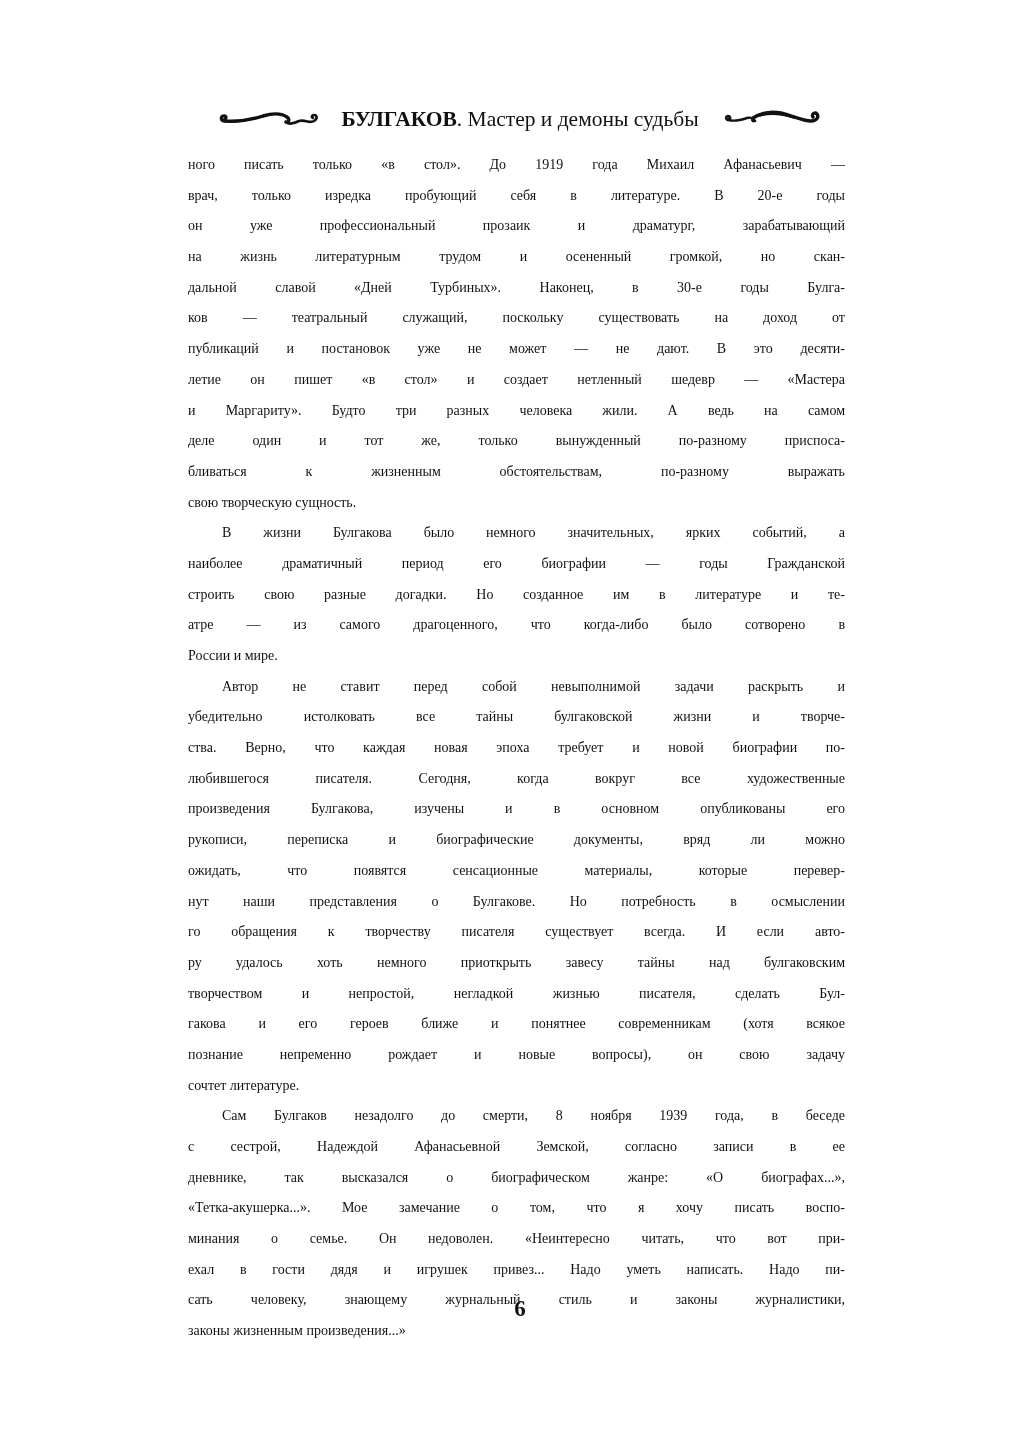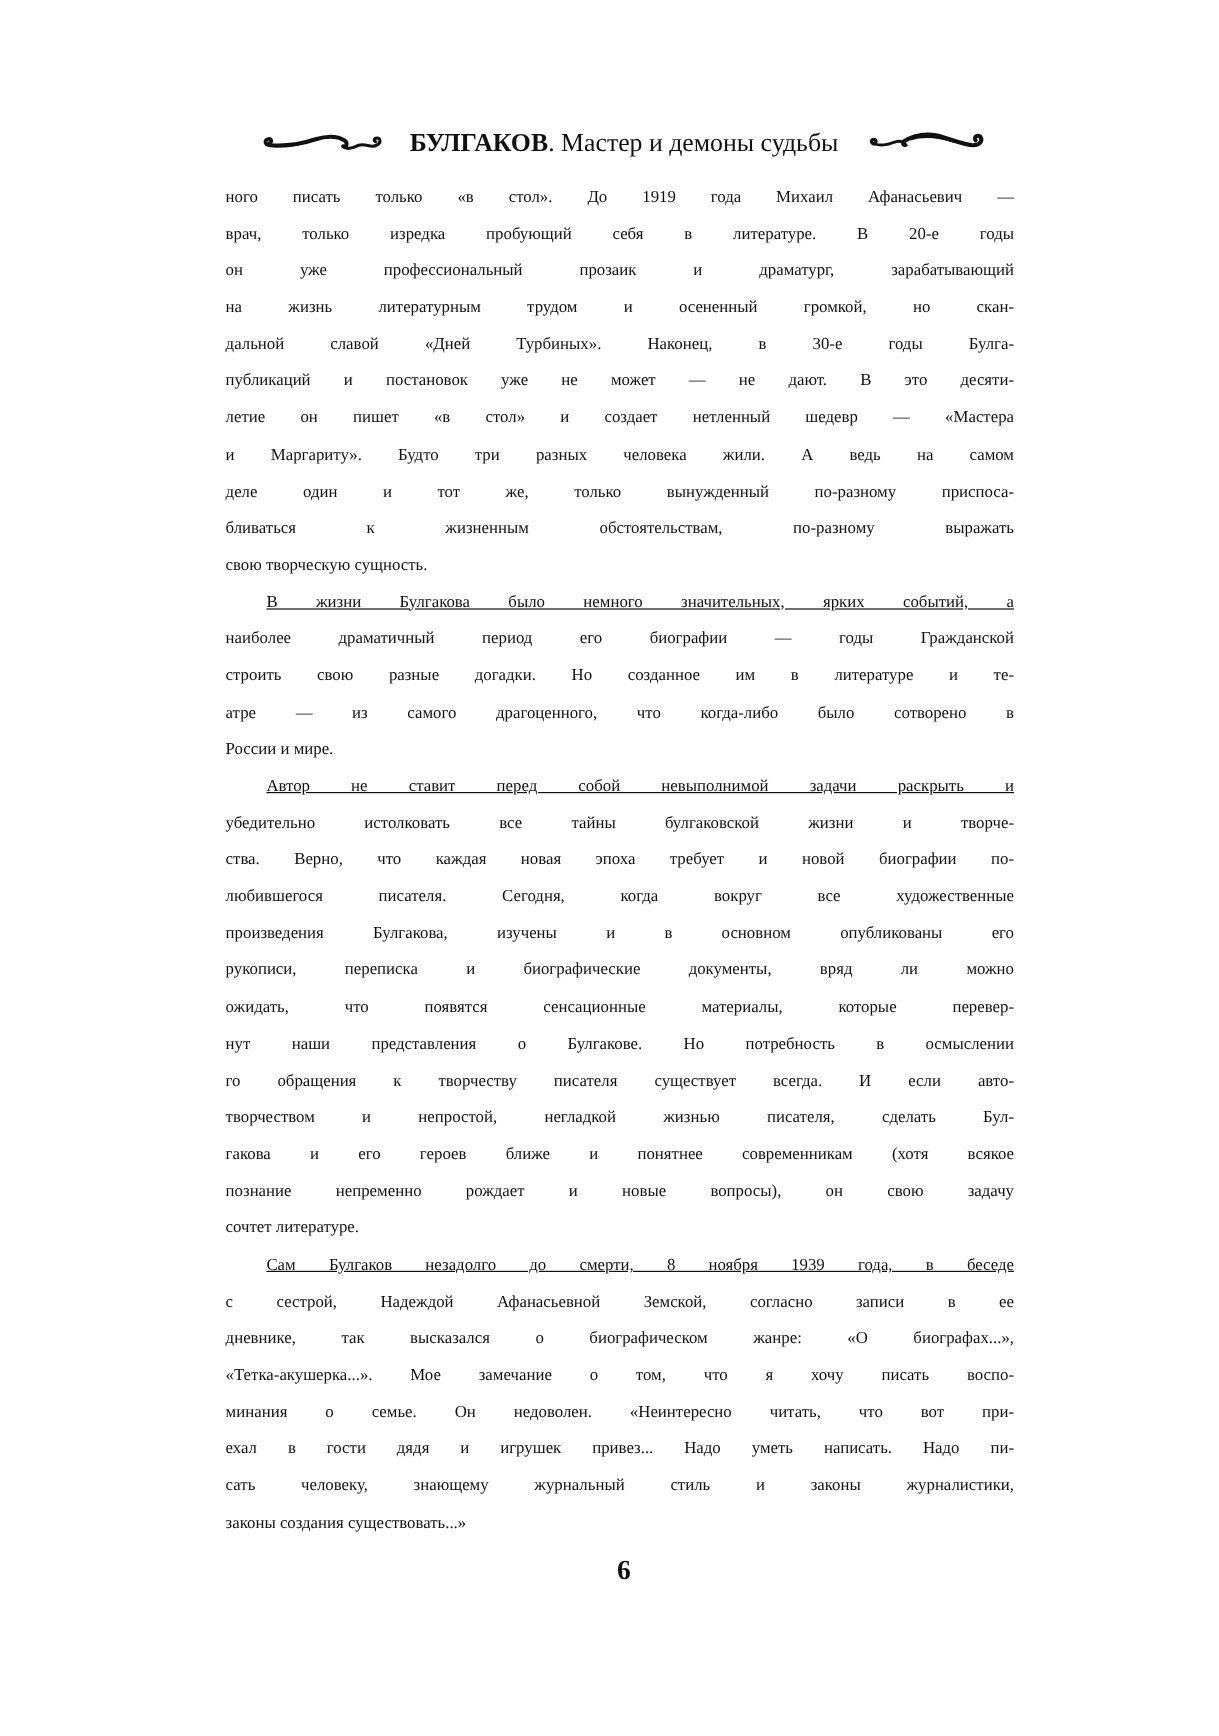--- a/index.html
+++ b/index.html
@@ -59,21 +59,20 @@
       font-size: 14px;
       white-space: nowrap;
       text-align: justify;
       text-align-last: justify;
     }
     .line.last {
       text-align-last: left;
     }
     .line.indent {
       padding-left: 34px;
-      text-decoration: underline;
     }
     .page-number {
       position: absolute;
       left: 0;
       top: 1296px;
       width: 1016px;
       text-align: center;
       font-size: 23px;
       font-weight: bold;
     }
@@ -103,20 +102,21 @@
     </span>
   </div>
 
   <div class="text-block" id="text-block">
       <div>
         <span class="line">ного писать только «в стол». До 1919 года Михаил Афанасьевич —</span>
         <span class="line">врач, только изредка пробующий себя в литературе. В 20-е годы</span>
         <span class="line">он уже профессиональный прозаик и драматург, зарабатывающий</span>
         <span class="line">на жизнь литературным трудом и осененный громкой, но скан-</span>
         <span class="line">дальной славой «Дней Турбиных». Наконец, в 30-е годы Булга-</span>
+        <span class="line">ков — театральный служащий, поскольку существовать на доход от</span>
         <span class="line">публикаций и постановок уже не может — не дают. В это десяти-</span>
         <span class="line">летие он пишет «в стол» и создает нетленный шедевр — «Мастера</span>
         <span class="line">и Маргариту». Будто три разных человека жили. А ведь на самом</span>
         <span class="line">деле один и тот же, только вынужденный по-разному приспоса-</span>
         <span class="line">бливаться к жизненным обстоятельствам, по-разному выражать</span>
         <span class="line last">свою творческую сущность.</span>
       </div>
       <div>
         <span class="line indent">В жизни Булгакова было немного значительных, ярких событий, а</span>
         <span class="line">наиболее драматичный период его биографии — годы Гражданской</span>
@@ -127,32 +127,33 @@
       <div>
         <span class="line indent">Автор не ставит перед собой невыполнимой задачи раскрыть и</span>
         <span class="line">убедительно истолковать все тайны булгаковской жизни и творче-</span>
         <span class="line">ства. Верно, что каждая новая эпоха требует и новой биографии по-</span>
         <span class="line">любившегося писателя. Сегодня, когда вокруг все художественные</span>
         <span class="line">произведения Булгакова, изучены и в основном опубликованы его</span>
         <span class="line">рукописи, переписка и биографические документы, вряд ли можно</span>
         <span class="line">ожидать, что появятся сенсационные материалы, которые перевер-</span>
         <span class="line">нут наши представления о Булгакове. Но потребность в осмыслении</span>
         <span class="line">го обращения к творчеству писателя существует всегда. И если авто-</span>
+        <span class="line">ру удалось хоть немного приоткрыть завесу тайны над булгаковским</span>
         <span class="line">творчеством и непростой, негладкой жизнью писателя, сделать Бул-</span>
         <span class="line">гакова и его героев ближе и понятнее современникам (хотя всякое</span>
         <span class="line">познание непременно рождает и новые вопросы), он свою задачу</span>
         <span class="line last">сочтет литературе.</span>
       </div>
       <div>
         <span class="line indent">Сам Булгаков незадолго до смерти, 8 ноября 1939 года, в беседе</span>
         <span class="line">с сестрой, Надеждой Афанасьевной Земской, согласно записи в ее</span>
         <span class="line">дневнике, так высказался о биографическом жанре: «О биографах...»,</span>
         <span class="line">«Тетка-акушерка...». Мое замечание о том, что я хочу писать воспо-</span>
         <span class="line">минания о семье. Он недоволен. «Неинтересно читать, что вот при-</span>
         <span class="line">ехал в гости дядя и игрушек привез... Надо уметь написать. Надо пи-</span>
         <span class="line">сать человеку, знающему журнальный стиль и законы журналистики,</span>
-        <span class="line last">законы создания существовать...»</span>
+        <span class="line last">законы жизненным произведения...»</span>
       </div>
     </div>
 
   <div class="page-number">6</div>
 
 </div>
 
 </body></html>

